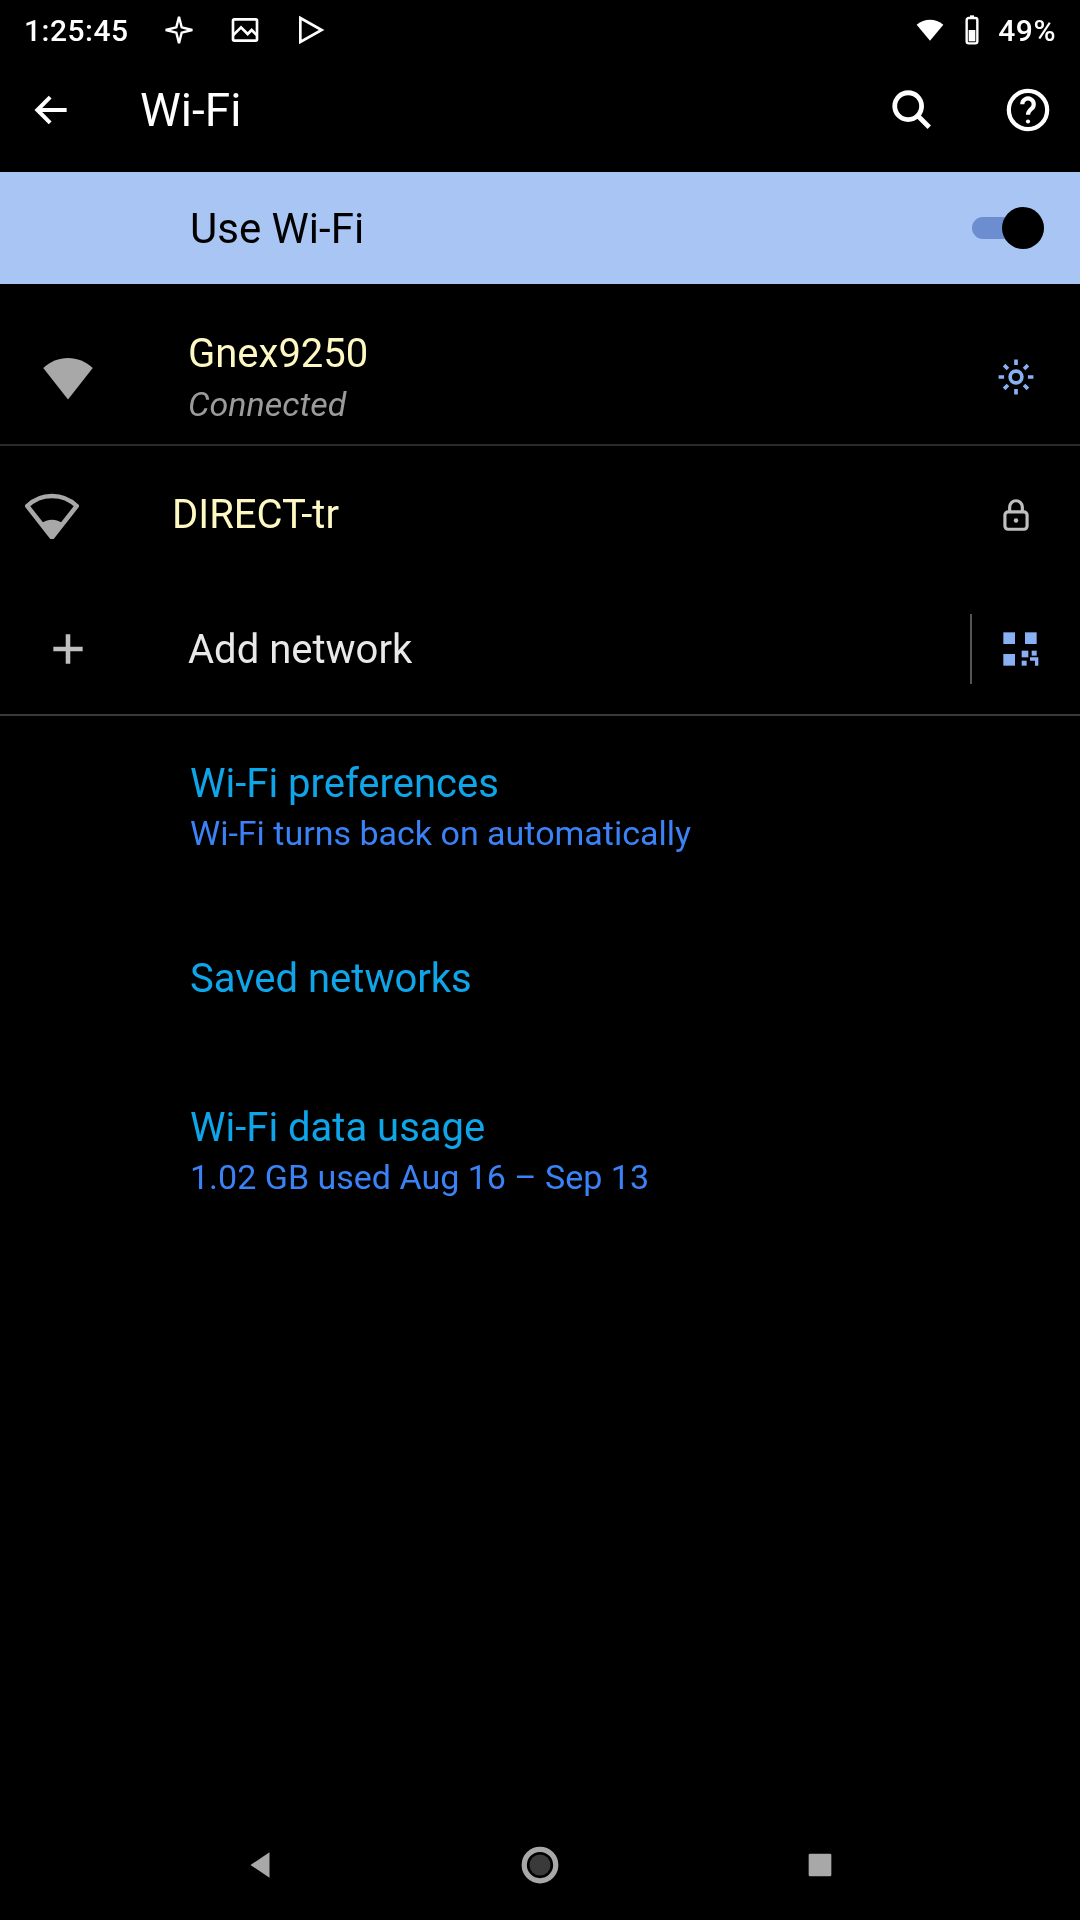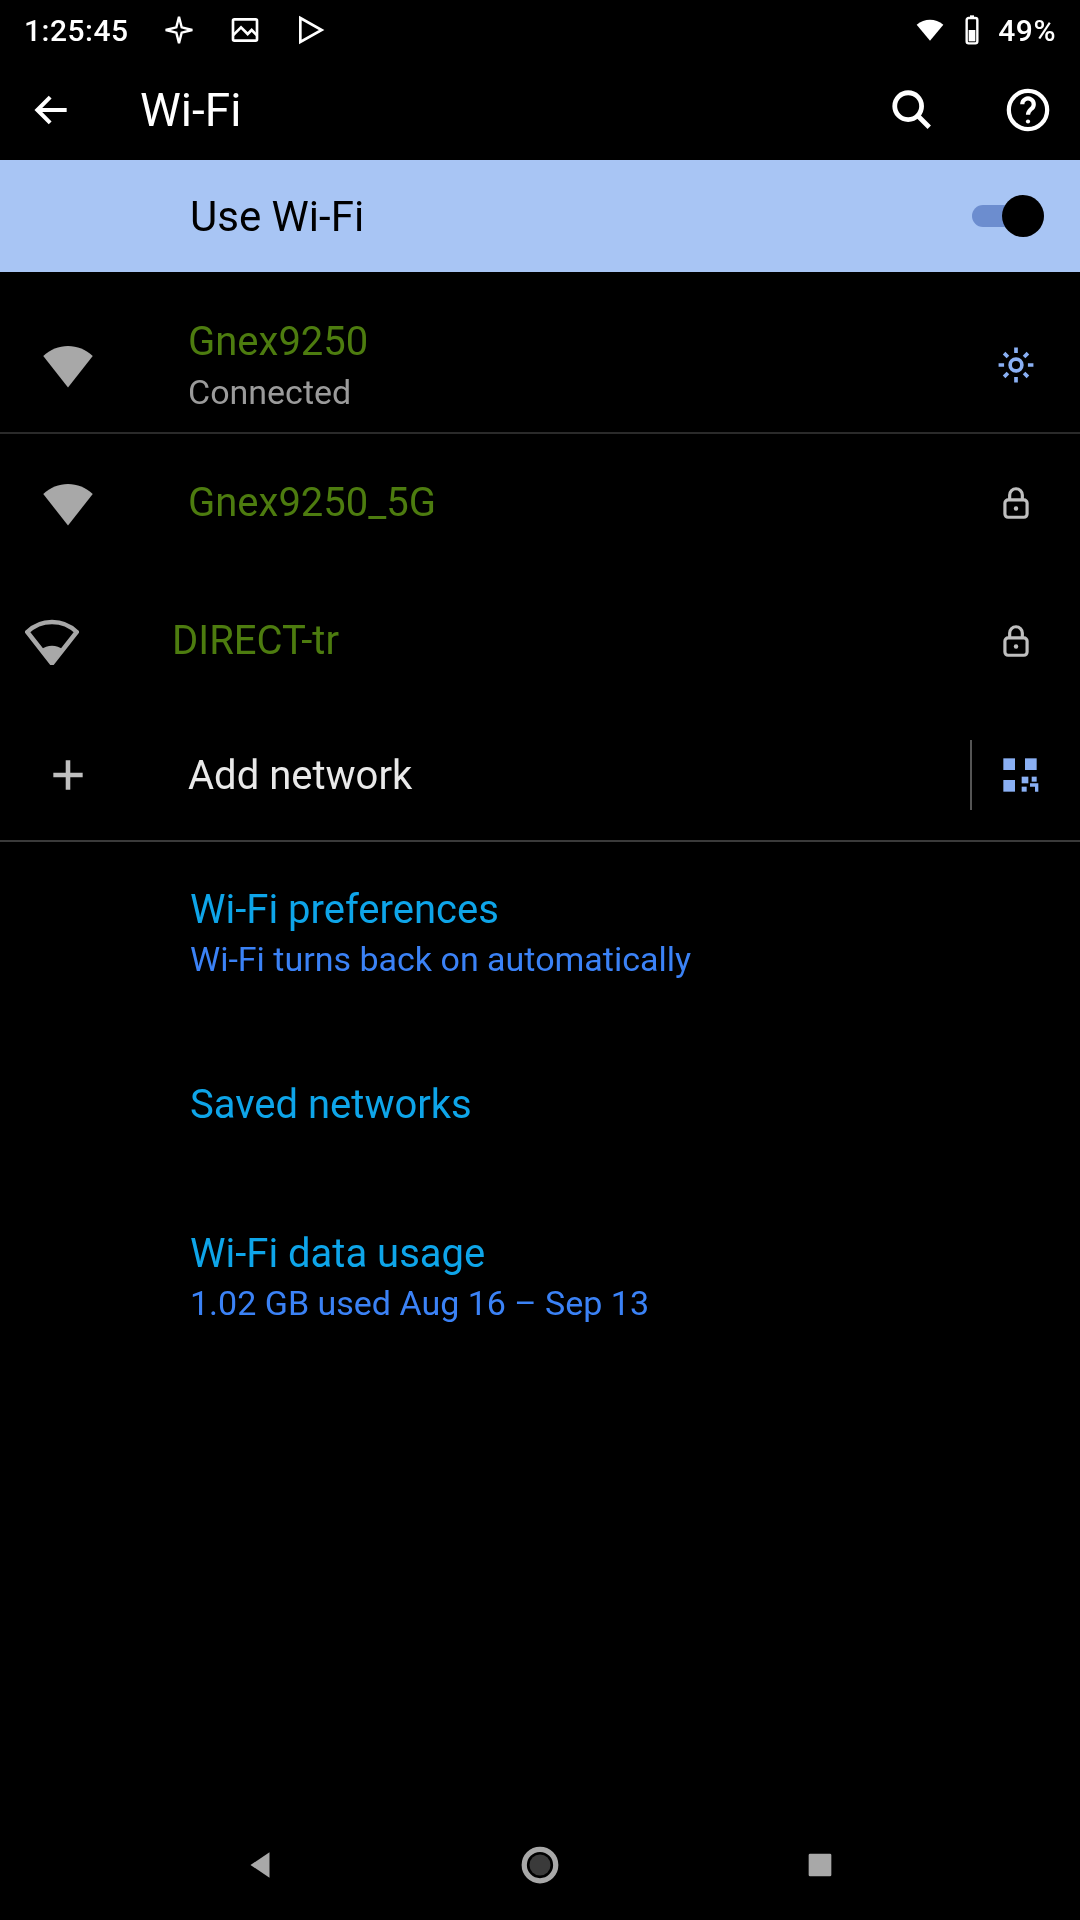--- a/index.html
+++ b/index.html
@@ -49,21 +49,21 @@
   .app-bar .action { width: 56px; height:56px; display:flex; align-items:center; justify-content:center; margin-left:20px;}
   
   .use-wifi-row {
     background: #a8c5f4;
     color: #000;
     height: 112px;
     display: flex;
     align-items: center;
     padding-left: 190px;
     padding-right: 36px;
-    margin-top: 0;
+    margin-top: 12px;
   }
   .use-wifi-row .label {
     font-size: 42px;
     font-weight: 400;
     flex: 1;
   }
   .toggle {
     width: 72px;
     height: 42px;
     position: relative;
@@ -97,27 +97,28 @@
   .network-row .lead-icon {
     width: 64px;
     height: 64px;
     display:flex;align-items:center;justify-content:center;
     margin-right: 88px;
     flex-shrink:0;
   }
   .network-row .body { flex: 1; min-width:0;}
   .network-row .ssid {
     font-size: 40px;
-    color: #4d7c0f;
+    color: #fef9c3;
     line-height: 1.2;
   }
   .network-row .sub {
     font-size: 34px;
     color: #9b9b9b;
     margin-top: 6px;
+    font-style: italic;
   }
   .network-row .trail {
     width: 56px; height:56px;
     display:flex;align-items:center;justify-content:center;
     flex-shrink:0;
   }
   .divider {
     height: 2px;
     background: #2a2a2a;
     margin: 0;
@@ -269,37 +270,20 @@
     <div class="trail">
       <svg viewBox="0 0 24 24" width="44" height="44" fill="none" stroke="#8ab0f4" stroke-width="2">
           <circle cx="12" cy="12" r="3.2"></circle>
           <path d="M12 2.5 v3 M12 18.5 v3 M21.5 12 h-3 M5.5 12 h-3 M18.5 5.5 l-2.1 2.1 M7.6 16.4 l-2.1 2.1 M18.5 18.5 l-2.1 -2.1 M7.6 7.6 l-2.1 -2.1"></path>
         </svg>
     </div>
   </div>
 
   <div class="divider"></div>
 
-  <div class="network-row" style="min-height:138px;">
-    <div class="lead-icon">
-      <svg viewBox="0 0 24 20" width="54" height="48">
-          <path d="M12 20 L1 6 C7 0 17 0 23 6 Z" fill="#a8a8a8"></path>
-        </svg>
-    </div>
-    <div class="body">
-      <div class="ssid">Gnex9250_5G</div>
-    </div>
-    <div class="trail">
-      <svg viewBox="0 0 24 24" width="38" height="38" fill="none" stroke="#bfbfbf" stroke-width="2">
-          <rect x="5" y="10" width="14" height="11" rx="2"></rect>
-          <path d="M8 10 V7 a4 4 0 0 1 8 0 V10"></path>
-          <circle cx="12" cy="15.5" r="1.4" fill="#bfbfbf" stroke="none"></circle>
-        </svg>
-    </div>
-  </div>
 
   <div class="network-row" style="min-height:138px;padding-left:20px;">
     <div class="lead-icon">
       <svg viewBox="0 0 24 20" width="54" height="48">
         <path d="M12 20 L1 6 C7 0 17 0 23 6 Z" fill="none" stroke="#a8a8a8" stroke-width="2"></path>
         <path d="M12 20 L7 14 C10 11.5 14 11.5 17 14 Z" fill="#a8a8a8"></path>
       </svg>
     </div>
     <div class="body">
       <div class="ssid">DIRECT-tr</div>

